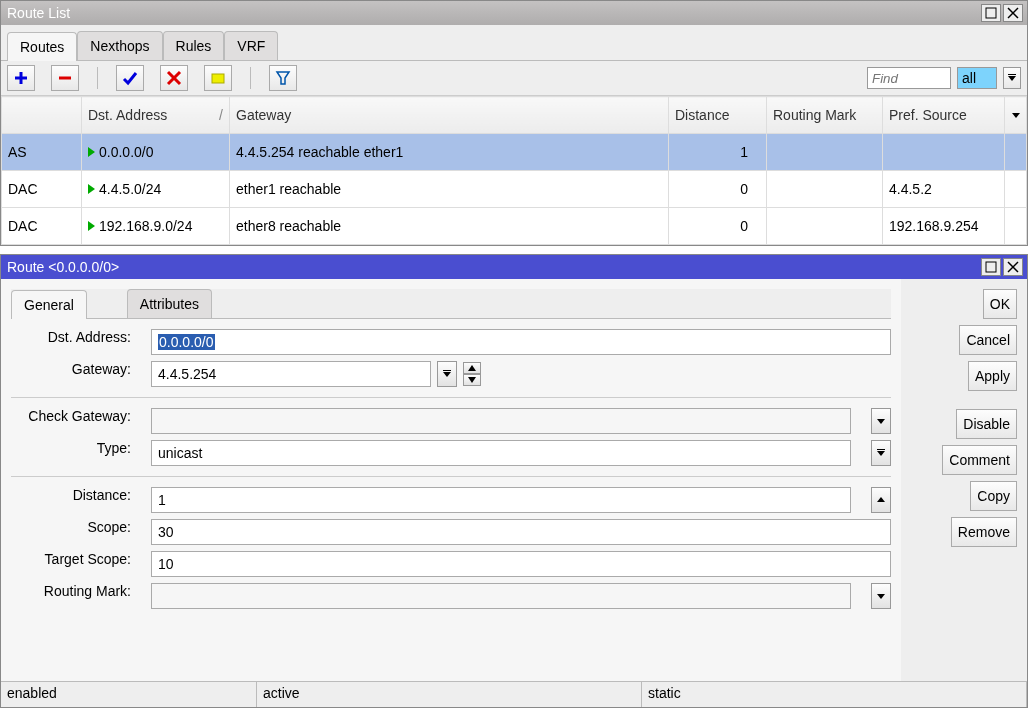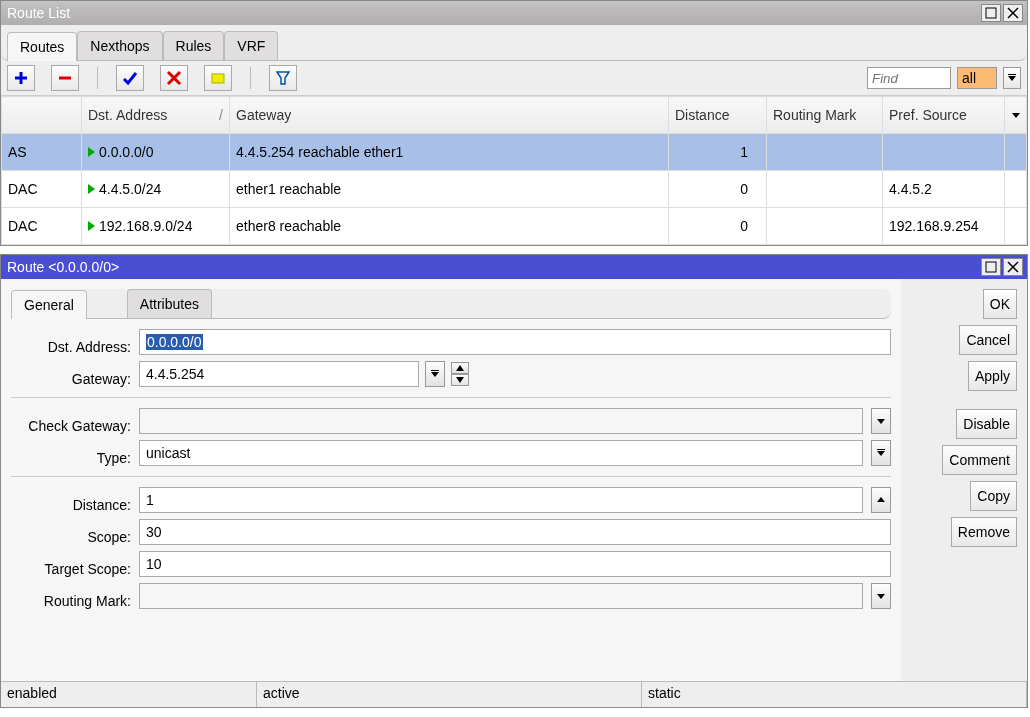--- a/index.html
+++ b/index.html
@@ -35,21 +35,20 @@
   font-size: 12px; color: #000;
   cursor: pointer;
 }
 .tabs {
   display: flex;
   align-items: flex-end;
   background: #eee;
   border-bottom: 1px solid #bbb;
   padding: 6px 6px 0 6px;
   gap: 0;
-  border-radius: 8px;
 }
 .tab {
   padding: 6px 12px;
   background: #e0dede;
   border: 1px solid #bbb;
   border-bottom: none;
   border-radius: 4px 4px 0 0;
   cursor: pointer;
   margin-right: 0;
 }
@@ -79,21 +78,21 @@
 .find-wrap { margin-left: auto; display: flex; align-items: center; gap: 6px; }
 .find-input {
   width: 84px; height: 22px;
   border: 1px solid #999;
   padding: 0 4px;
   font-style: italic;
   color: #777;
   background: #fff;
 }
 .select-box {
-  height: 22px; border: 1px solid #999; background: #fdba74;
+  height: 22px; border: 1px solid #999; background: #7dd3fc;
   padding: 0 4px; display: flex; align-items: center; min-width: 40px;
 }
 .arrow-btn {
   width: 18px; height: 22px; border: 1px solid #999; background: linear-gradient(#fdfdfd,#e8e8e8);
   display: flex; align-items: center; justify-content: center; cursor: pointer;
 }
 .svg-icon { display:block; }
 
 
 .table-wrap { background: #fff; }
@@ -148,23 +147,23 @@
 }
 .side-buttons button {
   height: 30px;
   background: linear-gradient(#fdfdfd,#e8e8e8);
   border: 1px solid #aaa;
   cursor: pointer;
   font-size: 14px;
 }
 .form-row {
   display: flex;
-  align-items: flex-end;
+  align-items: flex-start;
   margin-bottom: 6px;
-  gap: 8px;
+  gap: 20px;
 }
 .form-row label {
   width: 120px;
   text-align: right;
   white-space: nowrap;
 }
 .form-row .field {
   flex: 1;
   height: 26px;
   border: 1px solid #aaa;

